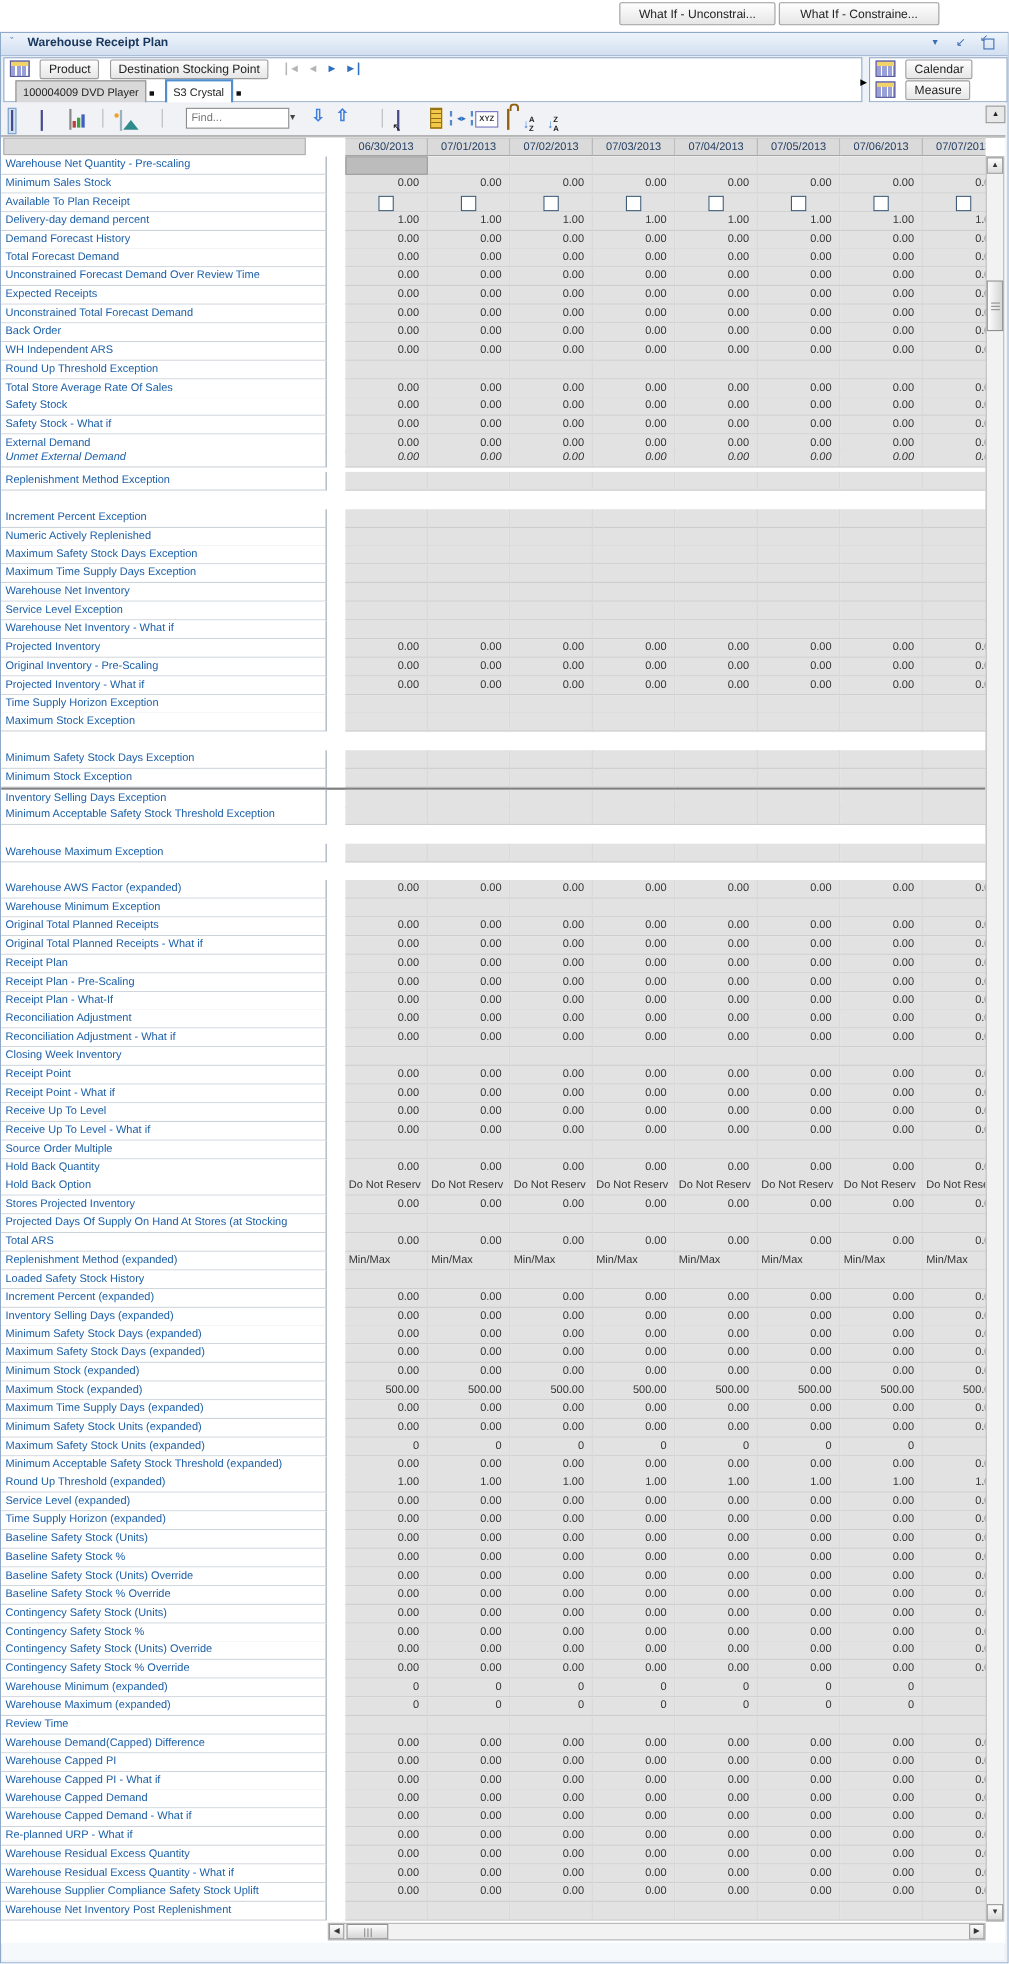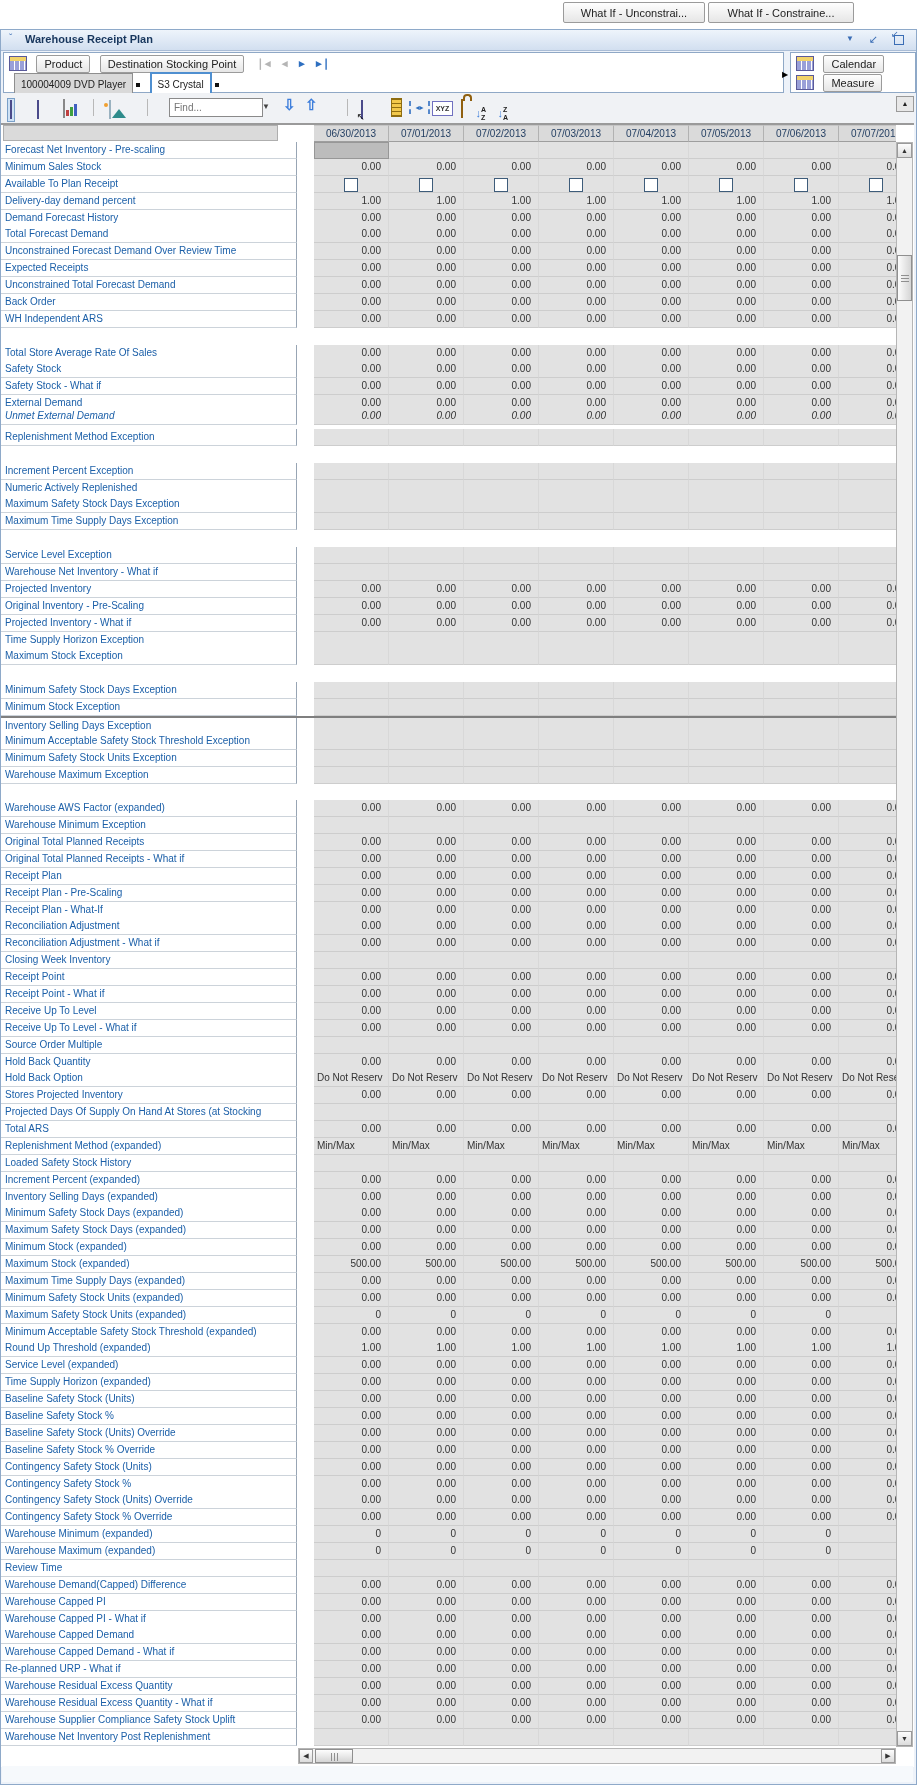--- a/index.html
+++ b/index.html
@@ -157,21 +157,21 @@
         <div class="hcell" style="left: 388px;">07/01/2013</div>
         <div class="hcell" style="left: 463px;">07/02/2013</div>
         <div class="hcell" style="left: 538px;">07/03/2013</div>
         <div class="hcell" style="left: 613px;">07/04/2013</div>
         <div class="hcell" style="left: 688px;">07/05/2013</div>
         <div class="hcell" style="left: 763px;">07/06/2013</div>
         <div class="hcell" style="left: 838px;">07/07/2013</div>
       </div>
     <div id="grows">
         <div class="grow" style="top: 0px;">
-          <div class="glabel">Forecast Net Inventory - Pre-scaling</div>
+          <div class="glabel">Warehouse Net Quantity - Pre-scaling</div>
           <div class="gcell selc" style="left: 313px;"></div>
           <div class="gcell" style="left: 388px;"></div>
           <div class="gcell" style="left: 463px;"></div>
           <div class="gcell" style="left: 538px;"></div>
           <div class="gcell" style="left: 613px;"></div>
           <div class="gcell" style="left: 688px;"></div>
           <div class="gcell" style="left: 763px;"></div>
           <div class="gcell" style="left: 838px;"></div>
         </div>
         <div class="grow" style="top: 16.88px;">
@@ -293,20 +293,31 @@
           <div class="glabel">WH Independent ARS</div>
           <div class="gcell num" style="left: 313px;">0.00</div>
           <div class="gcell num" style="left: 388px;">0.00</div>
           <div class="gcell num" style="left: 463px;">0.00</div>
           <div class="gcell num" style="left: 538px;">0.00</div>
           <div class="gcell num" style="left: 613px;">0.00</div>
           <div class="gcell num" style="left: 688px;">0.00</div>
           <div class="gcell num" style="left: 763px;">0.00</div>
           <div class="gcell num" style="left: 838px;">0.00</div>
         </div>
+        <div class="grow" style="top: 185.68px;">
+          <div class="glabel">Round Up Threshold Exception</div>
+          <div class="gcell" style="left: 313px;"></div>
+          <div class="gcell" style="left: 388px;"></div>
+          <div class="gcell" style="left: 463px;"></div>
+          <div class="gcell" style="left: 538px;"></div>
+          <div class="gcell" style="left: 613px;"></div>
+          <div class="gcell" style="left: 688px;"></div>
+          <div class="gcell" style="left: 763px;"></div>
+          <div class="gcell" style="left: 838px;"></div>
+        </div>
         <div class="grow" style="top: 202.56px;">
           <div class="glabel">Total Store Average Rate Of Sales</div>
           <div class="gcell num" style="left: 313px;">0.00</div>
           <div class="gcell num" style="left: 388px;">0.00</div>
           <div class="gcell num" style="left: 463px;">0.00</div>
           <div class="gcell num" style="left: 538px;">0.00</div>
           <div class="gcell num" style="left: 613px;">0.00</div>
           <div class="gcell num" style="left: 688px;">0.00</div>
           <div class="gcell num" style="left: 763px;">0.00</div>
           <div class="gcell num" style="left: 838px;">0.00</div>
@@ -403,20 +414,31 @@
           <div class="glabel">Maximum Time Supply Days Exception</div>
           <div class="gcell" style="left: 313px;"></div>
           <div class="gcell" style="left: 388px;"></div>
           <div class="gcell" style="left: 463px;"></div>
           <div class="gcell" style="left: 538px;"></div>
           <div class="gcell" style="left: 613px;"></div>
           <div class="gcell" style="left: 688px;"></div>
           <div class="gcell" style="left: 763px;"></div>
           <div class="gcell" style="left: 838px;"></div>
         </div>
+        <div class="grow" style="top: 388.24px;">
+          <div class="glabel">Warehouse Net Inventory</div>
+          <div class="gcell" style="left: 313px;"></div>
+          <div class="gcell" style="left: 388px;"></div>
+          <div class="gcell" style="left: 463px;"></div>
+          <div class="gcell" style="left: 538px;"></div>
+          <div class="gcell" style="left: 613px;"></div>
+          <div class="gcell" style="left: 688px;"></div>
+          <div class="gcell" style="left: 763px;"></div>
+          <div class="gcell" style="left: 838px;"></div>
+        </div>
         <div class="grow" style="top: 405.12px;">
           <div class="glabel">Service Level Exception</div>
           <div class="gcell" style="left: 313px;"></div>
           <div class="gcell" style="left: 388px;"></div>
           <div class="gcell" style="left: 463px;"></div>
           <div class="gcell" style="left: 538px;"></div>
           <div class="gcell" style="left: 613px;"></div>
           <div class="gcell" style="left: 688px;"></div>
           <div class="gcell" style="left: 763px;"></div>
           <div class="gcell" style="left: 838px;"></div>
@@ -515,31 +537,20 @@
           <div class="gcell" style="left: 388px;"></div>
           <div class="gcell" style="left: 463px;"></div>
           <div class="gcell" style="left: 538px;"></div>
           <div class="gcell" style="left: 613px;"></div>
           <div class="gcell" style="left: 688px;"></div>
           <div class="gcell" style="left: 763px;"></div>
           <div class="gcell" style="left: 838px;"></div>
         </div>
         <div class="grow" style="top: 590.8px;">
           <div class="glabel">Minimum Acceptable Safety Stock Threshold Exception</div>
-          <div class="gcell" style="left: 313px;"></div>
-          <div class="gcell" style="left: 388px;"></div>
-          <div class="gcell" style="left: 463px;"></div>
-          <div class="gcell" style="left: 538px;"></div>
-          <div class="gcell" style="left: 613px;"></div>
-          <div class="gcell" style="left: 688px;"></div>
-          <div class="gcell" style="left: 763px;"></div>
-          <div class="gcell" style="left: 838px;"></div>
-        </div>
-        <div class="grow" style="top: 607.68px;">
-          <div class="glabel">Minimum Safety Stock Units Exception</div>
           <div class="gcell" style="left: 313px;"></div>
           <div class="gcell" style="left: 388px;"></div>
           <div class="gcell" style="left: 463px;"></div>
           <div class="gcell" style="left: 538px;"></div>
           <div class="gcell" style="left: 613px;"></div>
           <div class="gcell" style="left: 688px;"></div>
           <div class="gcell" style="left: 763px;"></div>
           <div class="gcell" style="left: 838px;"></div>
         </div>
         <div class="grow" style="top: 624.56px;">

